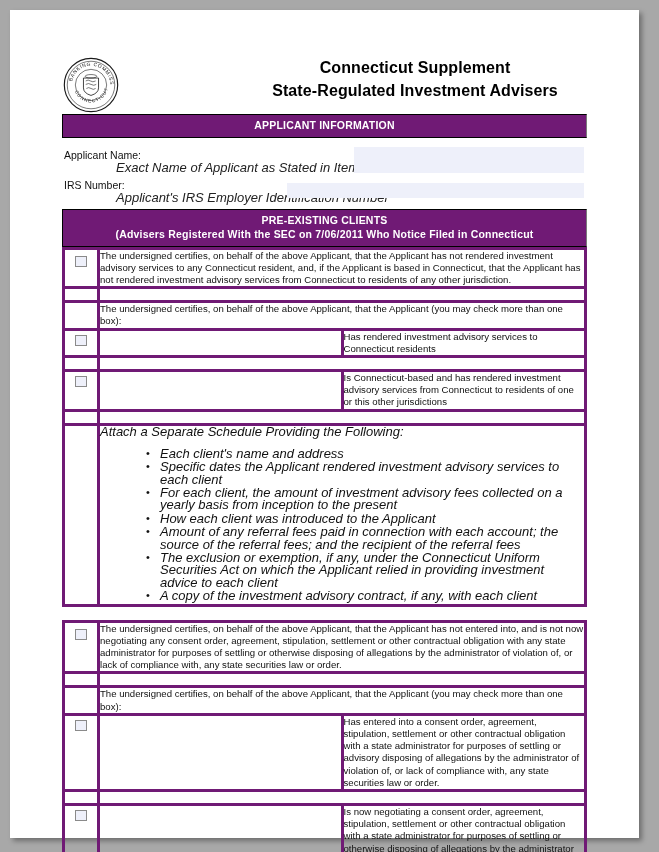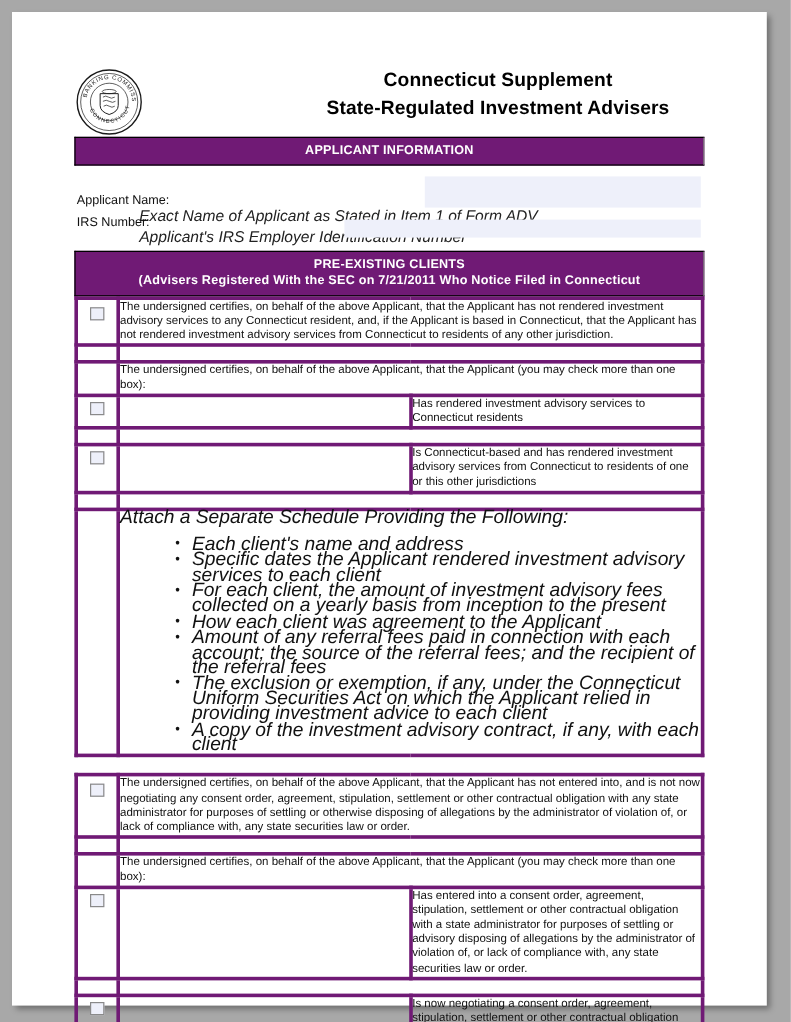--- a/index.html
+++ b/index.html
@@ -87,21 +87,21 @@
     color: #111;
     line-height: 13px;
   }
   .sub {
     font-size: 13px;
     font-style: italic;
     color: #222;
     line-height: 12px;
     padding-left: 52px;
   }
-  .row-name { position: absolute; left: 2px; top: 14px; }
+  .row-name { position: absolute; left: 2px; top: 2px; }
   .row-irs  { position: absolute; left: 2px; top: 32px; }
   .fld {
     position: absolute;
     background: #eef0fa;
     border: none;
     padding: 0;
   }
   .fld-name { left: 292px; top: 0px;  width: 230px; height: 26px; }
   .fld-irs  { left: 225px; top: 36px; width: 297px; height: 15px; }
 
@@ -132,21 +132,21 @@
     border: 1px solid #8a8a8a;
     background: #eef0fa;
     margin: 6px auto 5px auto;
     box-sizing: border-box;
   }
   .chk.low { margin-top: 4px; }
 
   
   td.attach {
     padding: 7px 5px 7px 10px;
-    font-size: 16px;
+    font-size: 13px;
     line-height: 12.2px;
     font-style: italic;
     color: #111;
   }
   .attach-head { margin: 0 0 10px 0; }
   ul.attach-list {
     margin: 0;
     padding: 0 0 0 46px;
     list-style: none;
   }
@@ -215,21 +215,21 @@
 
     <div class="row-irs">
       <div class="lbl">IRS Number:</div>
       <div class="sub">Applicant's IRS Employer Identification Number</div>
     </div>
     <div class="fld fld-irs"></div>
   </div>
 
   <div class="bar">
     <span class="bar-line">PRE-EXISTING CLIENTS</span>
-    <span class="bar-line">(Advisers Registered With the SEC on 7/21/2011 Who Notice Filed in Connecticut</span>
+    <span class="bar-line">(Advisers Registered With the SEC on 7/06/2011 Who Notice Filed in Connecticut</span>
   </div>
 
   <table class="form">
     <tbody>
           <tr>
       <td class="cb-col">
         <div class="chk"></div>
       </td>
       <td class="txt" colspan="2">The undersigned certifies, on behalf of the above Applicant, that the Applicant has not rendered investment advisory services to any Connecticut resident, and, if the Applicant is based in Connecticut, that the Applicant has not rendered investment advisory services from Connecticut to residents of any other jurisdiction.</td>
     </tr>
@@ -264,21 +264,21 @@
       <td class="spacer" colspan="2"></td>
     </tr>
     <tr>
       <td class="cb-col"></td>
       <td class="attach" colspan="2">
         <p class="attach-head">Attach a Separate Schedule Providing the Following:</p>
         <ul class="attach-list">
           <li>Each client's name and address</li>
           <li>Specific dates the Applicant rendered investment advisory services to each client</li>
           <li>For each client, the amount of investment advisory fees collected on a yearly basis from inception to the present</li>
-          <li>How each client was agreement to the Applicant</li>
+          <li>How each client was introduced to the Applicant</li>
           <li>Amount of any referral fees paid in connection with each account; the source of the referral fees; and the recipient of the referral fees</li>
           <li>The exclusion or exemption, if any, under the Connecticut Uniform Securities Act on which the Applicant relied in providing investment advice to each client</li>
           <li>A copy of the investment advisory contract, if any, with each client</li>
         </ul>
       </td>
     </tr>
   </tbody>
       </table>
 
   <div class="gap"></div>

